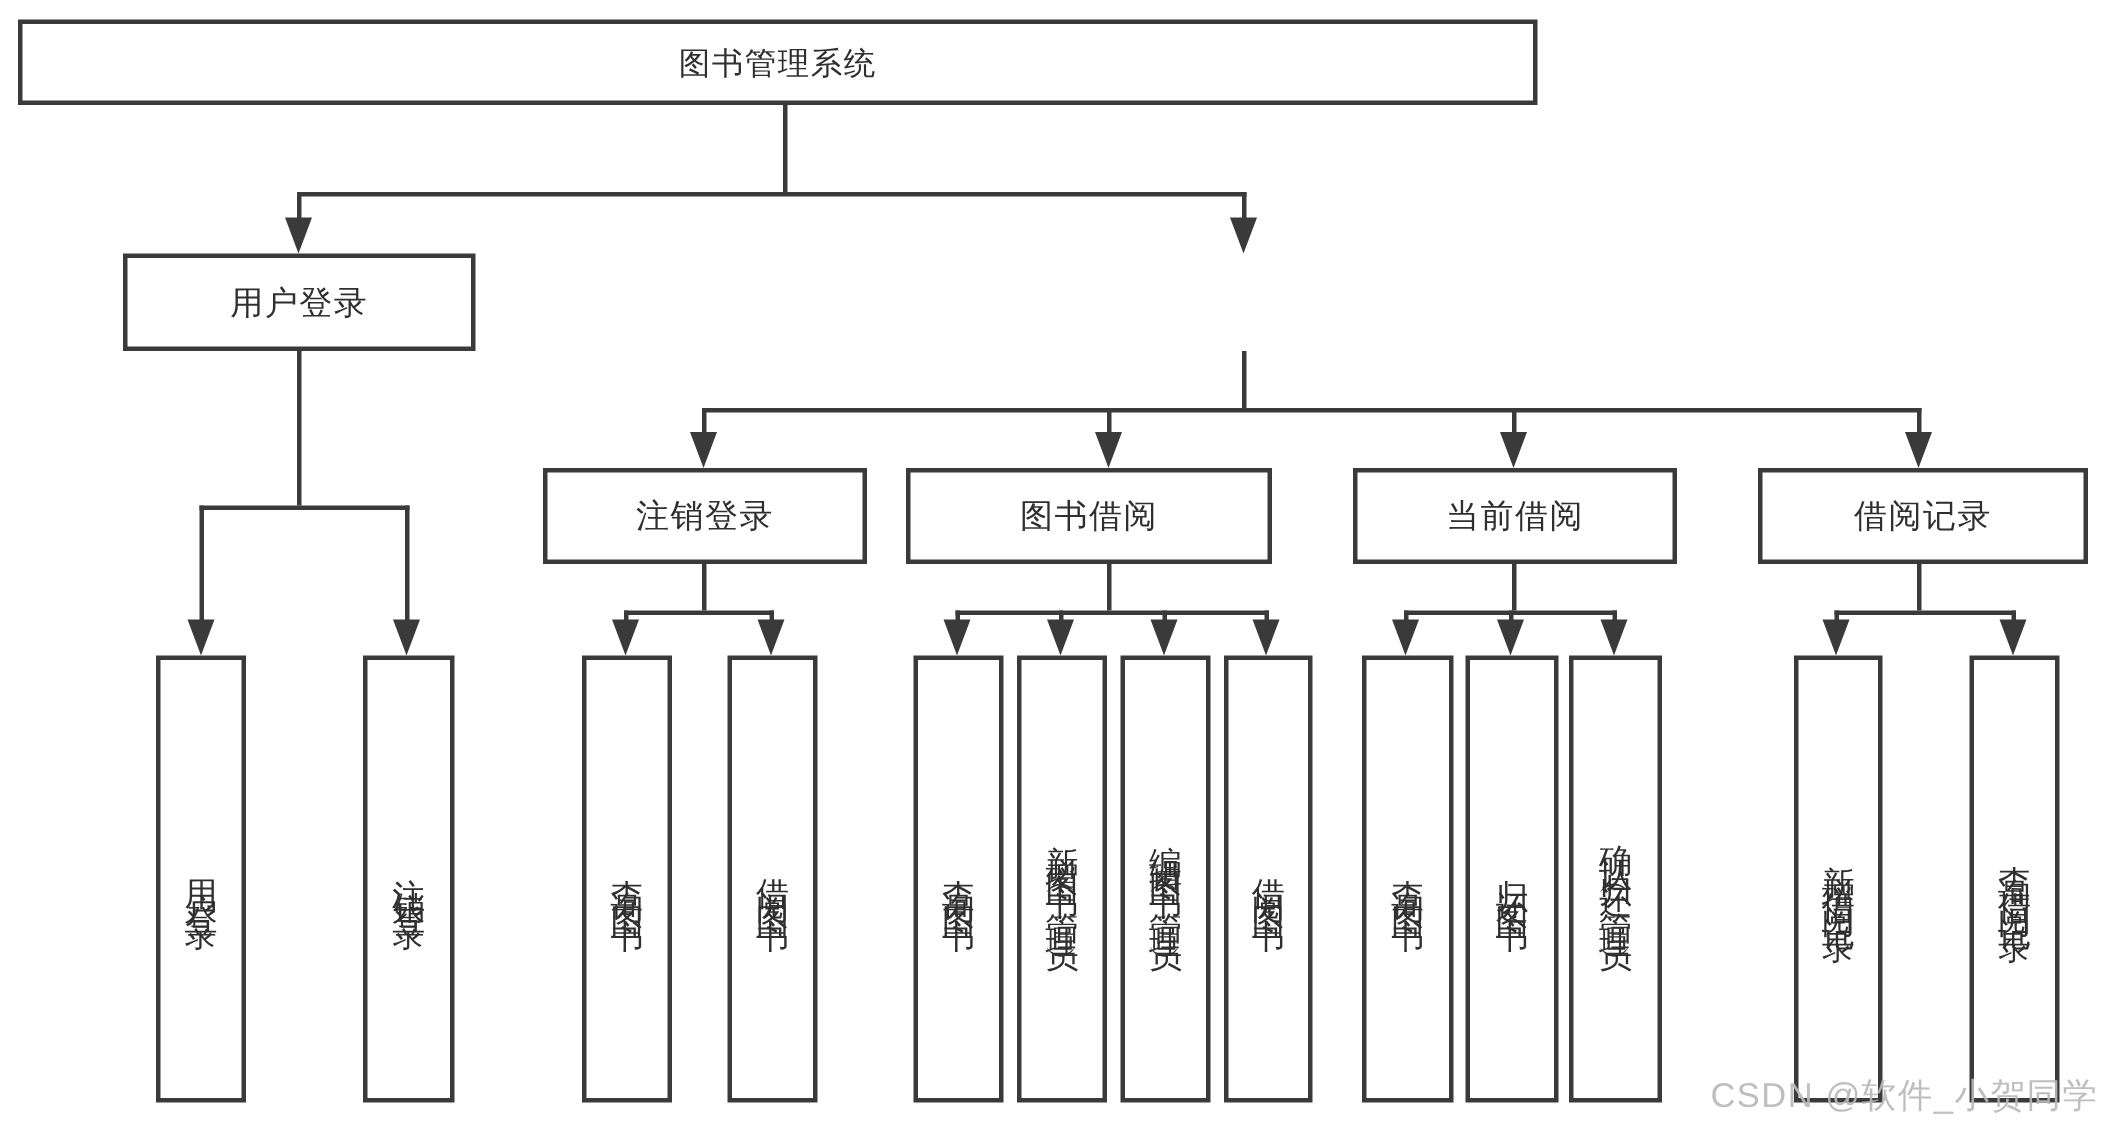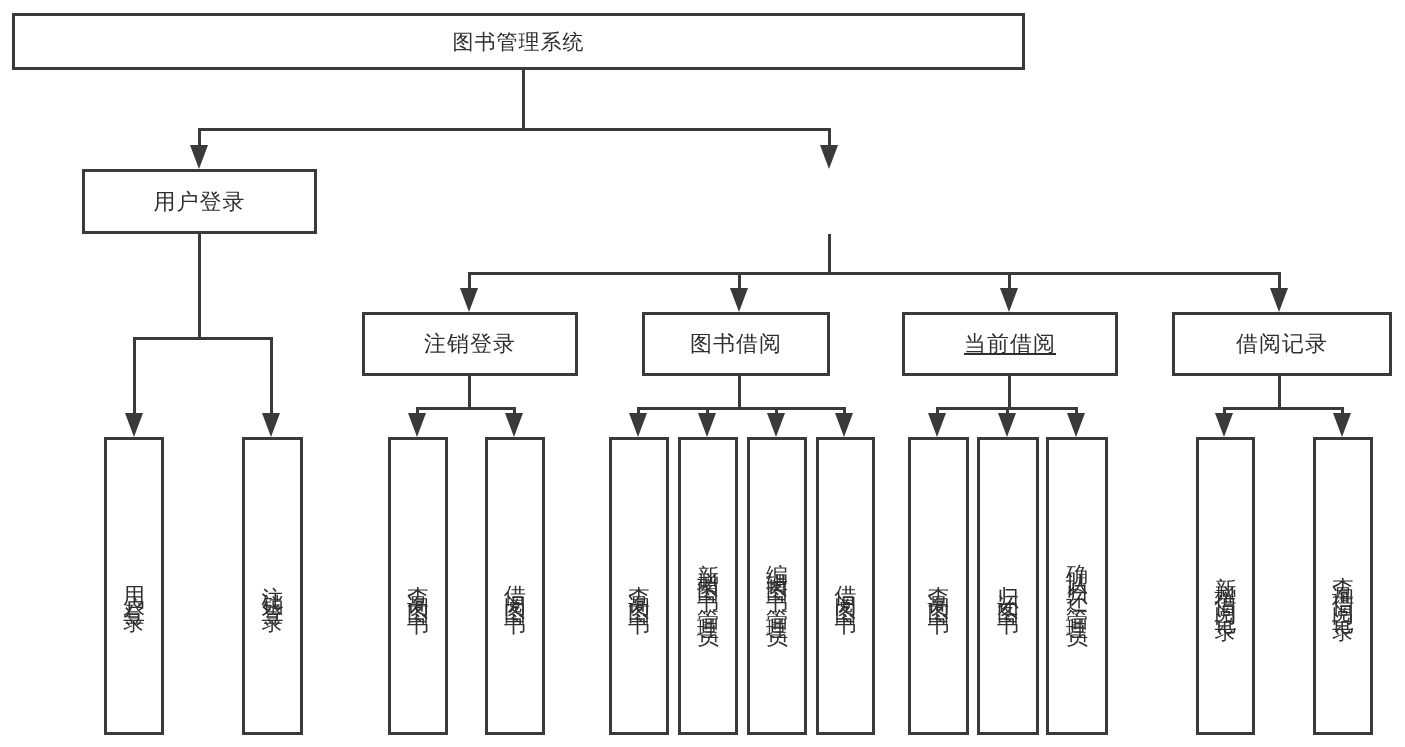--- a/index.html
+++ b/index.html
@@ -66,24 +66,24 @@
   <div class="vl" style="left:738px; top:272px; height:18px;"></div>
   <div class="arrow" style="left:730px; top:288px;"></div>
   <div class="vl" style="left:1008px; top:272px; height:18px;"></div>
   <div class="arrow" style="left:1000px; top:288px;"></div>
   <div class="vl" style="left:1278px; top:272px; height:18px;"></div>
   <div class="arrow" style="left:1270px; top:288px;"></div>
 
   <div class="box" style="left:362px; top:312px; width:216px; height:64px;">
     <span class="hlabel">注销登录</span>
   </div>
-  <div class="box" style="left:642px; top:312px; width:188px; height:64px;">
+  <div class="box" style="left:604px; top:312px; width:244px; height:64px;">
     <span class="hlabel">图书借阅</span>
   </div>
-  <div class="box" style="left:902px; top:312px; width:216px; height:64px;text-decoration:underline;">
+  <div class="box" style="left:902px; top:312px; width:216px; height:64px;">
     <span class="hlabel">当前借阅</span>
   </div>
   <div class="box" style="left:1172px; top:312px; width:220px; height:64px;">
     <span class="hlabel">借阅记录</span>
   </div>
 
   <div class="vl" style="left:468px; top:376px; height:31px;"></div>
   <div class="hl" style="left:416px; top:407px; width:100px;"></div>
   <div class="vl" style="left:416px; top:407px; height:8px;"></div>
   <div class="arrow" style="left:408px; top:413px;"></div>
@@ -154,14 +154,15 @@
     <span class="vtext">确认归还（管理员）</span>
   </div>
 
   <div class="box leaf" style="left:1196px; top:437px; width:59px; height:298px;">
     <span class="vtext">新增借阅记录</span>
   </div>
   <div class="box leaf" style="left:1313px; top:437px; width:60px; height:298px;">
     <span class="vtext">查询借阅记录</span>
   </div>
 
+  <div class="watermark">CSDN @软件_小贺同学</div>
 
 </div>
 
 </body></html>

